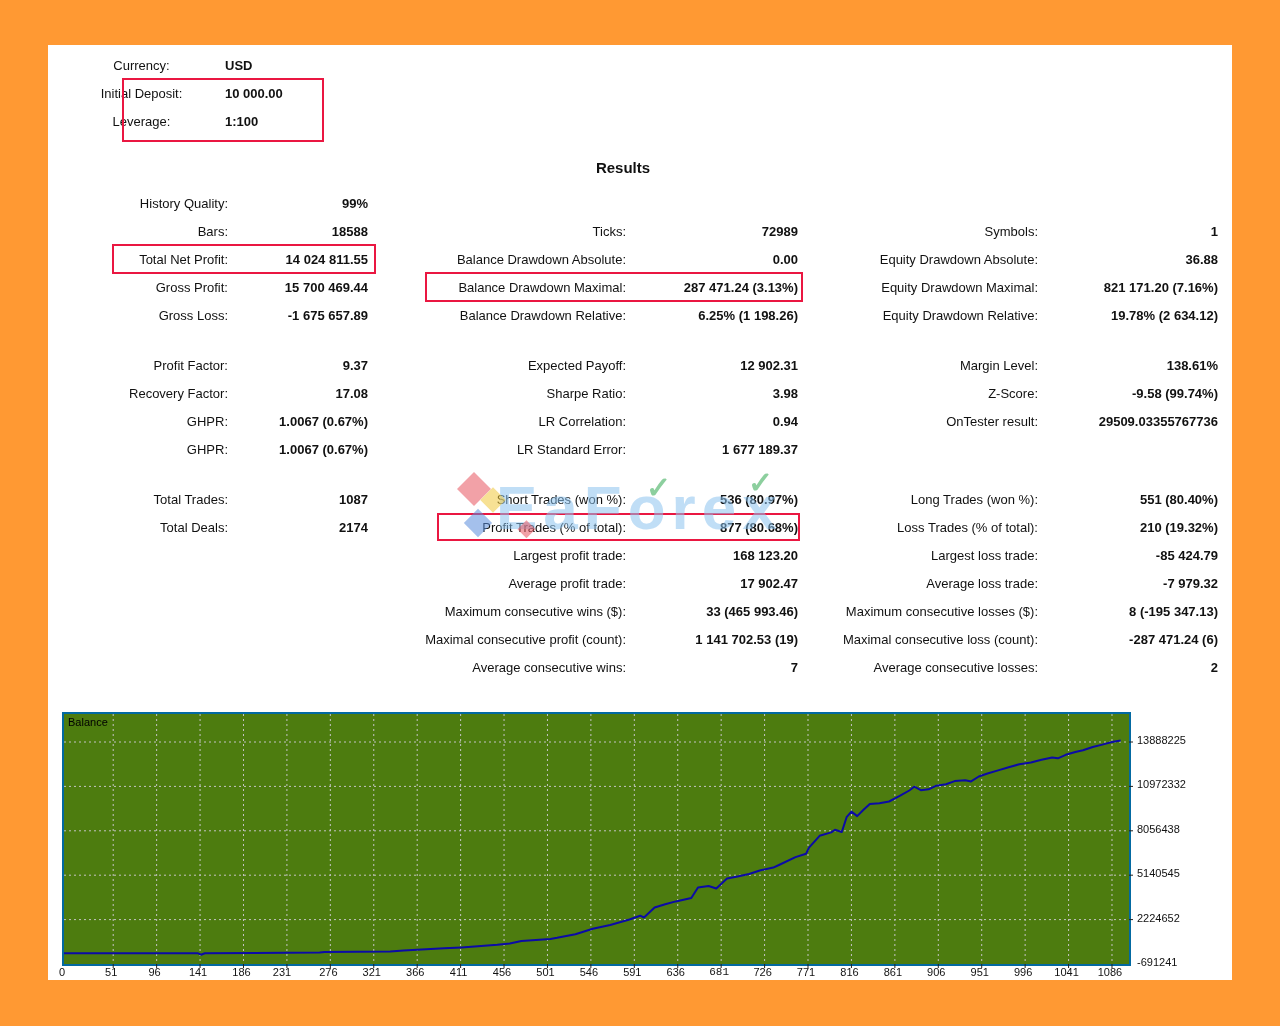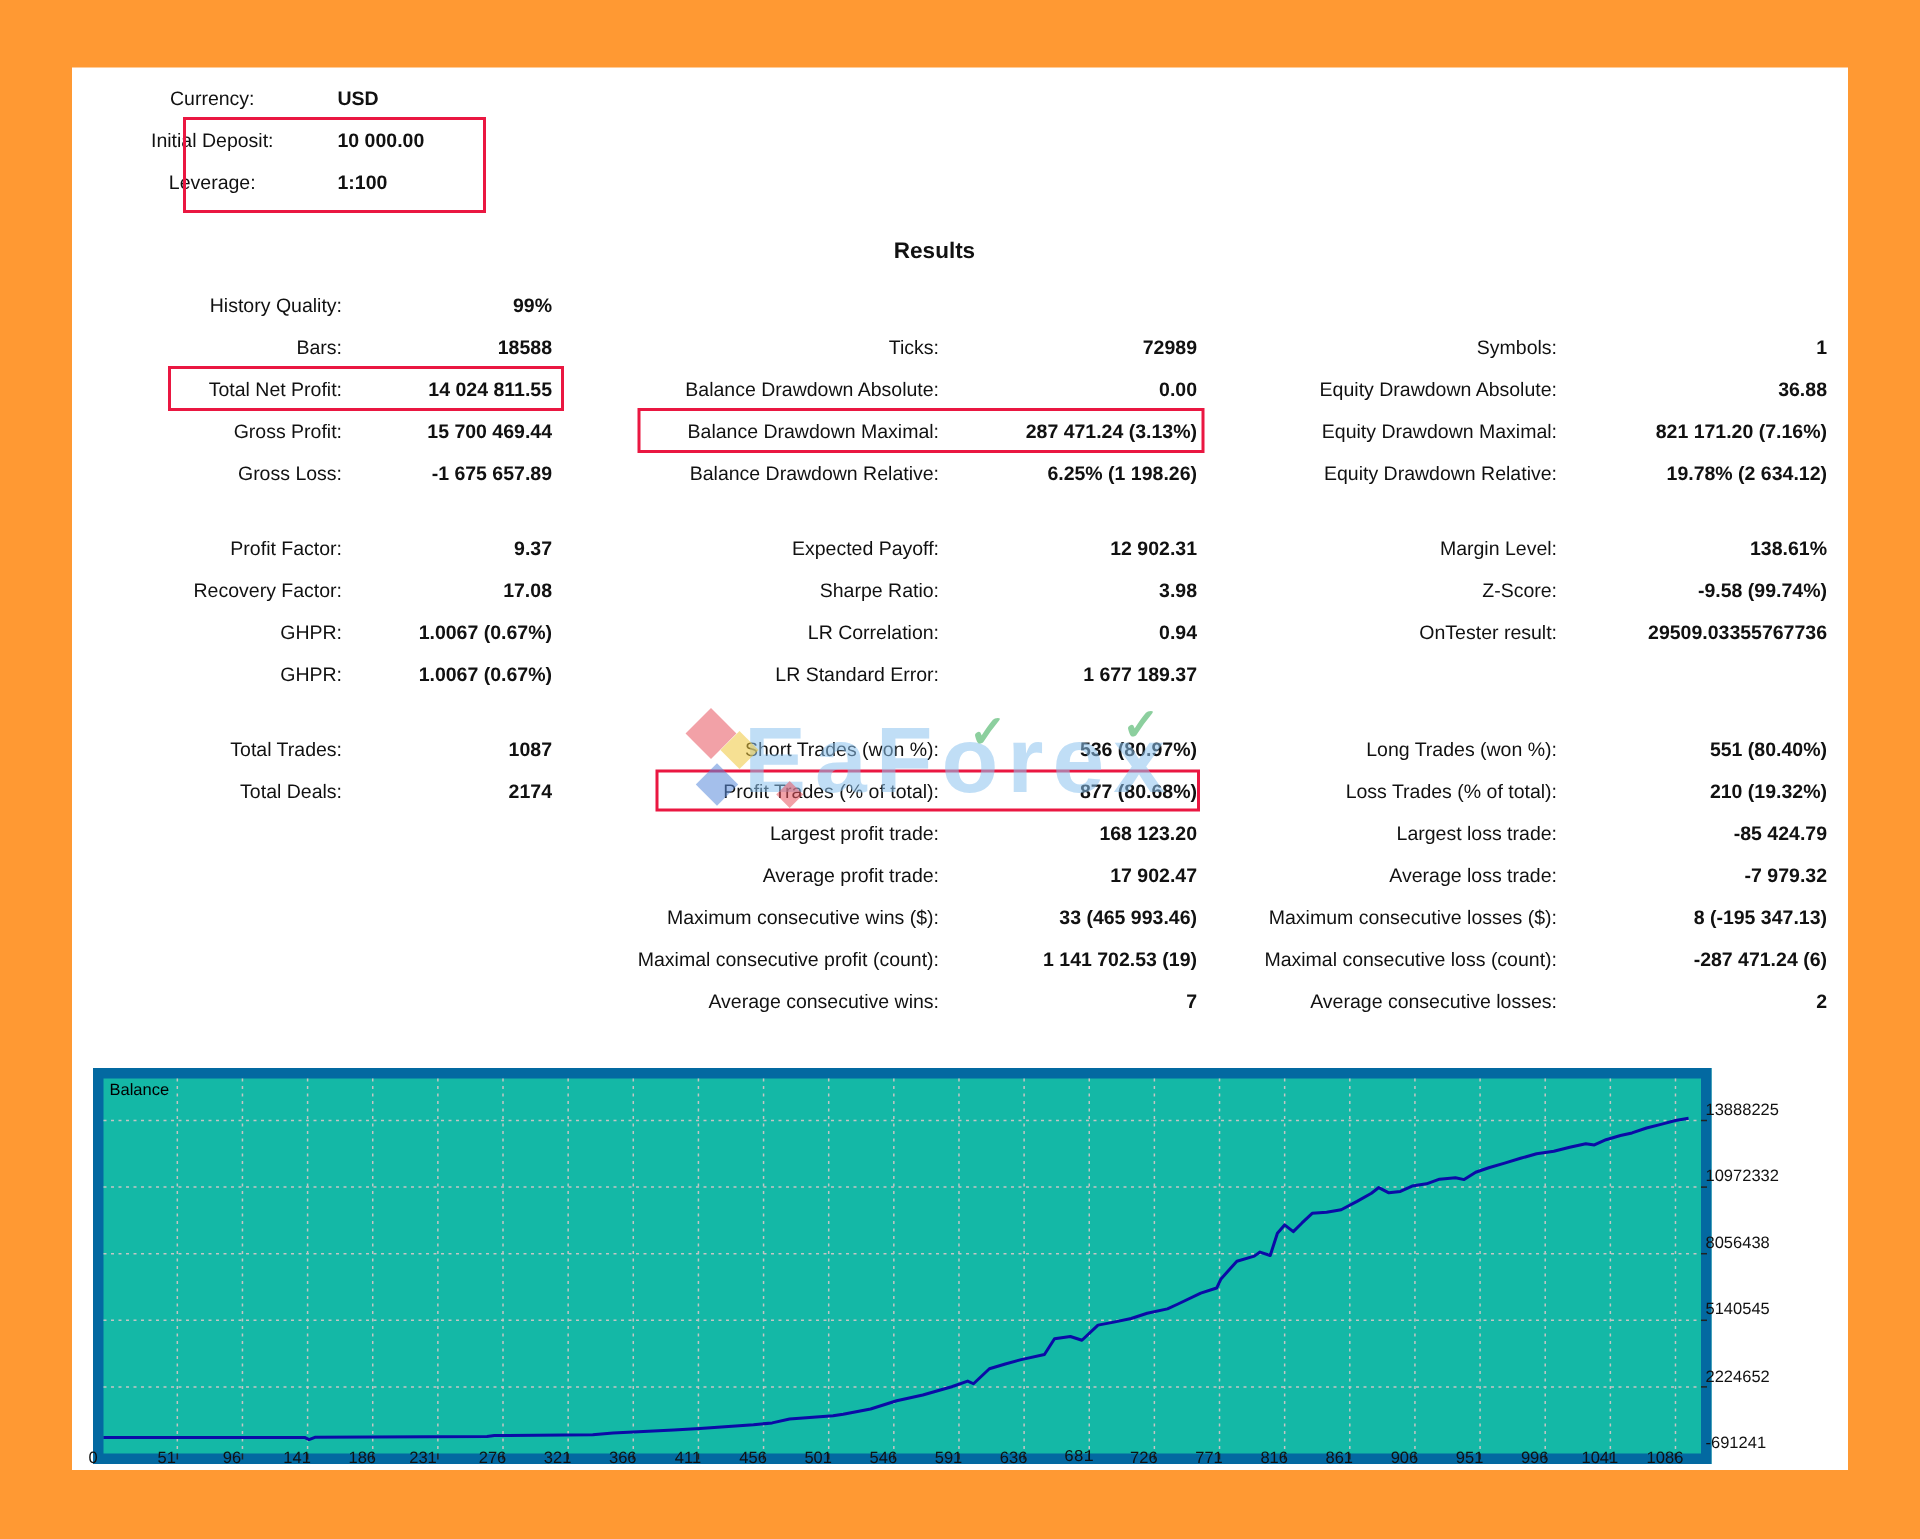--- a/index.html
+++ b/index.html
@@ -44,21 +44,21 @@
   .wm-text{
     left:448px;top:428px;font-size:62px;line-height:70px;font-weight:bold;
     letter-spacing:6px;color:rgba(140,195,238,0.55);z-index:1;
   }
   .wm-shapes{z-index:3;opacity:.55;}
   .wm-sq{position:absolute;width:24px;height:24px;transform:rotate(45deg);}
   .wm-check{position:absolute;font-size:30px;font-weight:bold;color:#2fa84f;}
   
   .chart-wrap{
     position:absolute;left:14px;top:667px;width:1065px;height:250px;
-    border:7px solid #0369a1;background:#14b8a6;
+    border:2px solid #0369a1;background:#4d7c0f;
   }
   .chart-wrap svg{overflow:visible;display:block;}
   .chart-title{
     position:absolute;left:4px;top:2px;font-size:11px;color:#000;z-index:2;
   }
   .ylab span{
     position:absolute;left:1089px;font-size:11px;white-space:nowrap;
     transform:translateY(-50%);
   }
   .xlab span{

